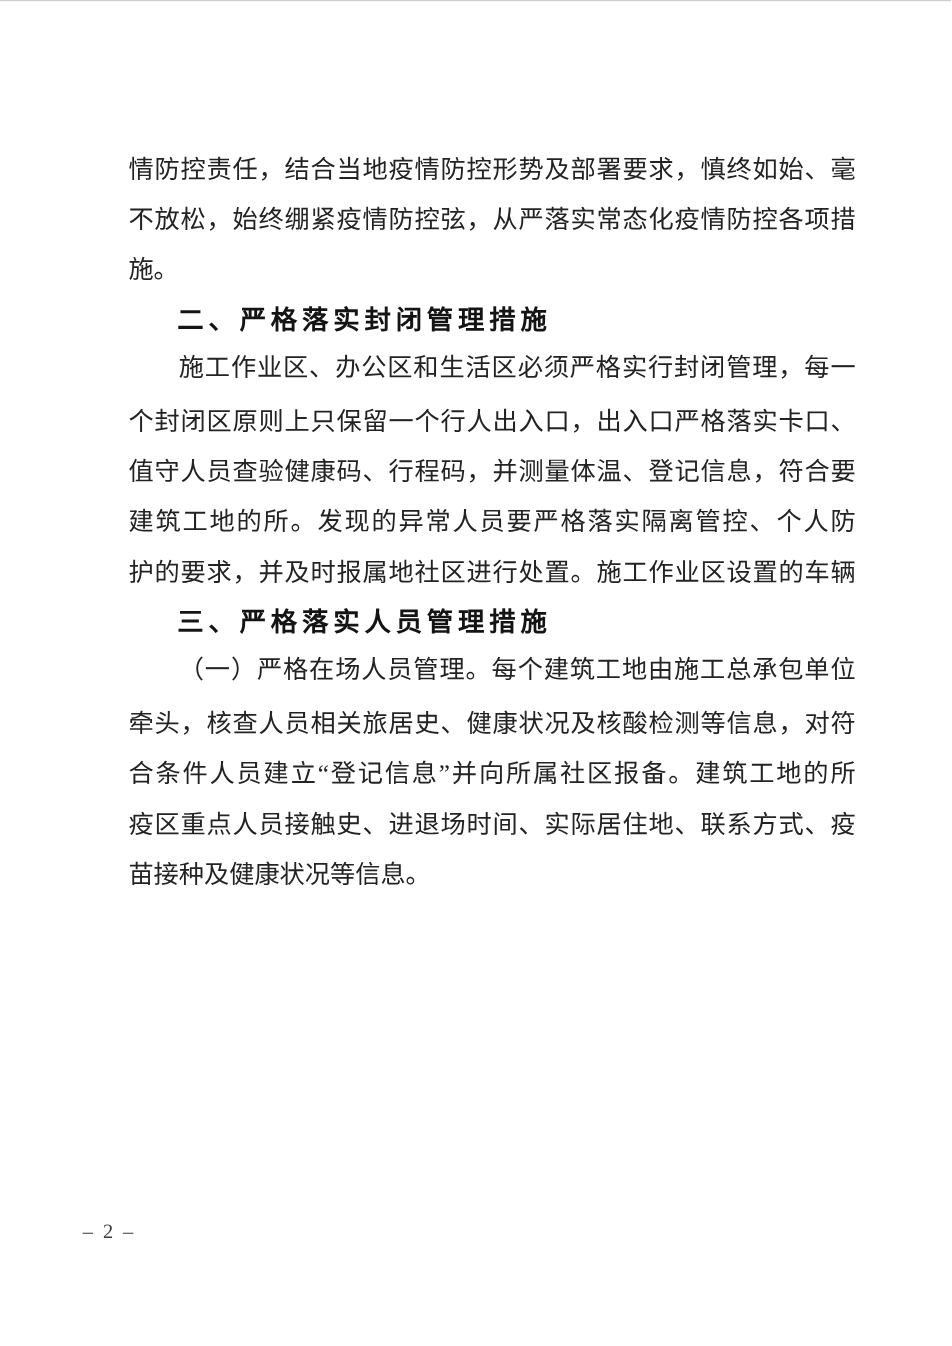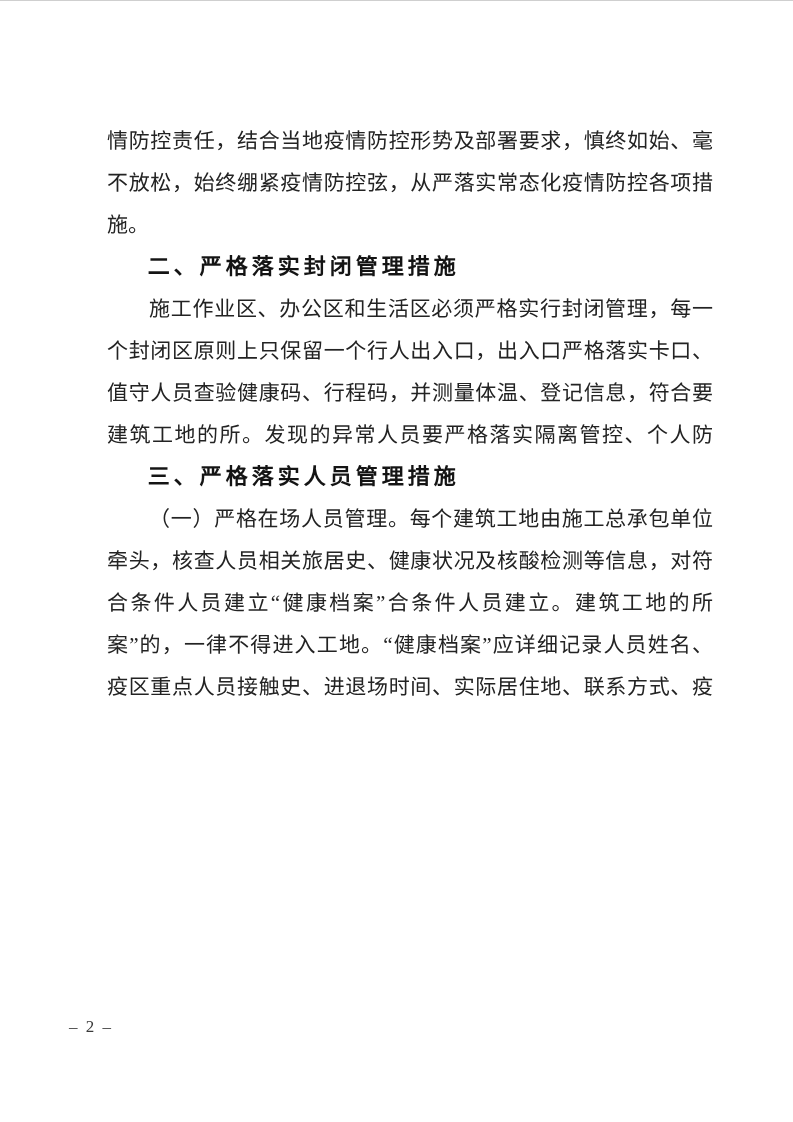--- a/index.html
+++ b/index.html
@@ -38,20 +38,21 @@
     text-align: justify;
     text-align-last: justify;
     white-space: nowrap;
   }
   .ln.end {
     text-align: left;
     text-align-last: left;
   }
   .ln.ind {
     text-indent: 2em;
+    font-family: Liberation Mono, monospace;
   }
   .ln.hd {
     font-family: "Liberation Sans", sans-serif;
     font-weight: bold;
     font-size: 22px;
     color: #141414;
     letter-spacing: 4px;
     text-align: left;
     text-align-last: left;
     text-indent: 1.85em;
@@ -79,26 +80,27 @@
     <p class="ln">情防控责任，结合当地疫情防控形势及部署要求，慎终如始、毫</p>
     <p class="ln">不放松，始终绷紧疫情防控弦，从严落实常态化疫情防控各项措</p>
     <p class="ln end">施。</p>
 
     <p class="ln hd">二、严格落实封闭管理措施</p>
 
     <p class="ln ind">施工作业区、办公区和生活区必须严格实行封闭管理，每一</p>
     <p class="ln">个封闭区原则上只保留一个行人出入口，出入口严格落实卡口、</p>
     <p class="ln">值守人员查验健康码、行程码，并测量体温、登记信息，符合要</p>
     <p class="ln">建筑工地的所。发现的异常人员要严格落实隔离管控、个人防</p>
+    <p class="ln">护的要求，并及时报属地社区进行处置。施工作业区设置的车辆</p>
 
     <p class="ln hd">三、严格落实人员管理措施</p>
 
     <p class="ln ind">（一）严格在场人员管理。每个建筑工地由施工总承包单位</p>
     <p class="ln">牵头，核查人员相关旅居史、健康状况及核酸检测等信息，对符</p>
-    <p class="ln">合条件人员建立“健康档案”合条件人员建立。建筑工地的所</p>
-    <p class="ln">案”的，一律不得进入工地。“健康档案”应详细记录人员姓名、</p>
+    <p class="ln">合条件人员建立“登记信息”并向所属社区报备。建筑工地的所</p>
     <p class="ln">疫区重点人员接触史、进退场时间、实际居住地、联系方式、疫</p>
+    <p class="ln end">苗接种及健康状况等信息。</p>
 
   </main>
 
   <div class="page-number">– 2 –</div>
 
 </div>
 
 </body></html>

